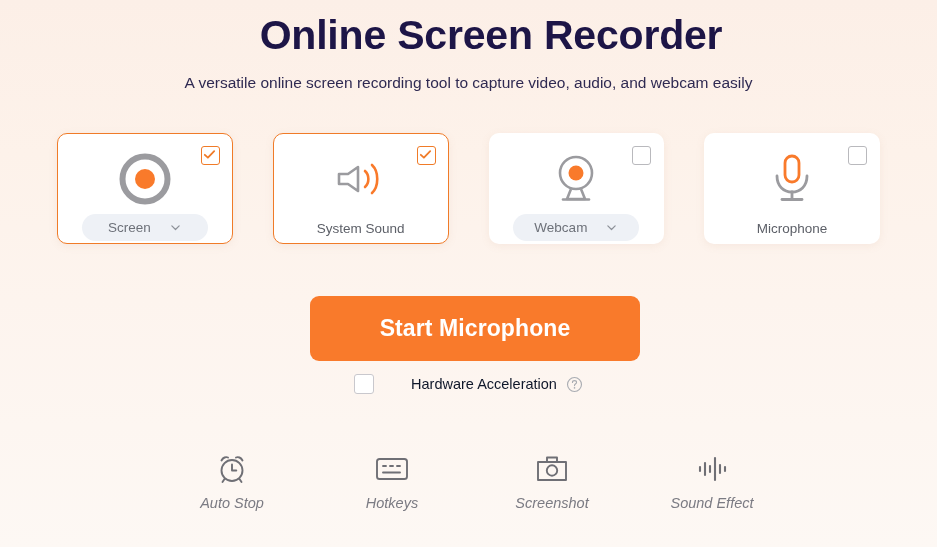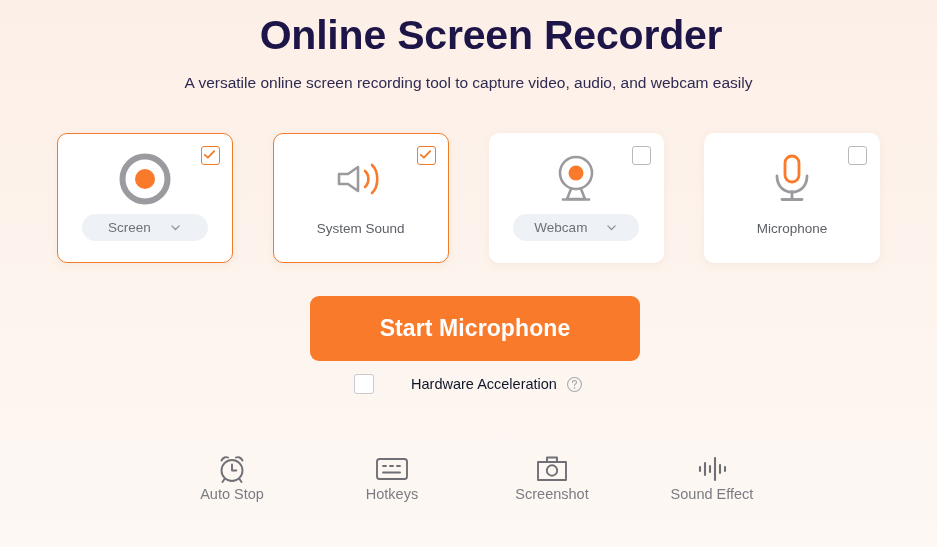--- a/index.html
+++ b/index.html
@@ -46,21 +46,21 @@
     position: absolute;
     top: 133px;
     left: 57px;
     width: 823px;
     display: flex;
     gap: 40px;
   }
   .card {
     position: relative;
     width: 179px;
-    height: 130px;
+    height: 111px;
     box-sizing: border-box;
     border-radius: 10px;
     background: #ffffff;
     border: 1.6px solid transparent;
     box-shadow: 0 2px 9px rgba(190,140,110,0.10);
     display: flex;
     flex-direction: column;
     align-items: center;
   }
   .card.selected {
@@ -170,22 +170,24 @@
     align-items: center;
     cursor: pointer;
   }
   .tool-icon {
     height: 34px;
     display: flex;
     align-items: center;
     justify-content: center;
   }
   .tool-label {
+    margin-top: 9px;
     font-size: 14.5px;
     color: #7b7b83;
+    font-style: italic;
   }
 </style>
 </head>
 <body>
 
 <div class="page">
 
   <h1 class="title">Online Screen Recorder</h1>
   <p class="subtitle">A versatile online screen recording tool to capture video, audio, and webcam easily</p>
 

